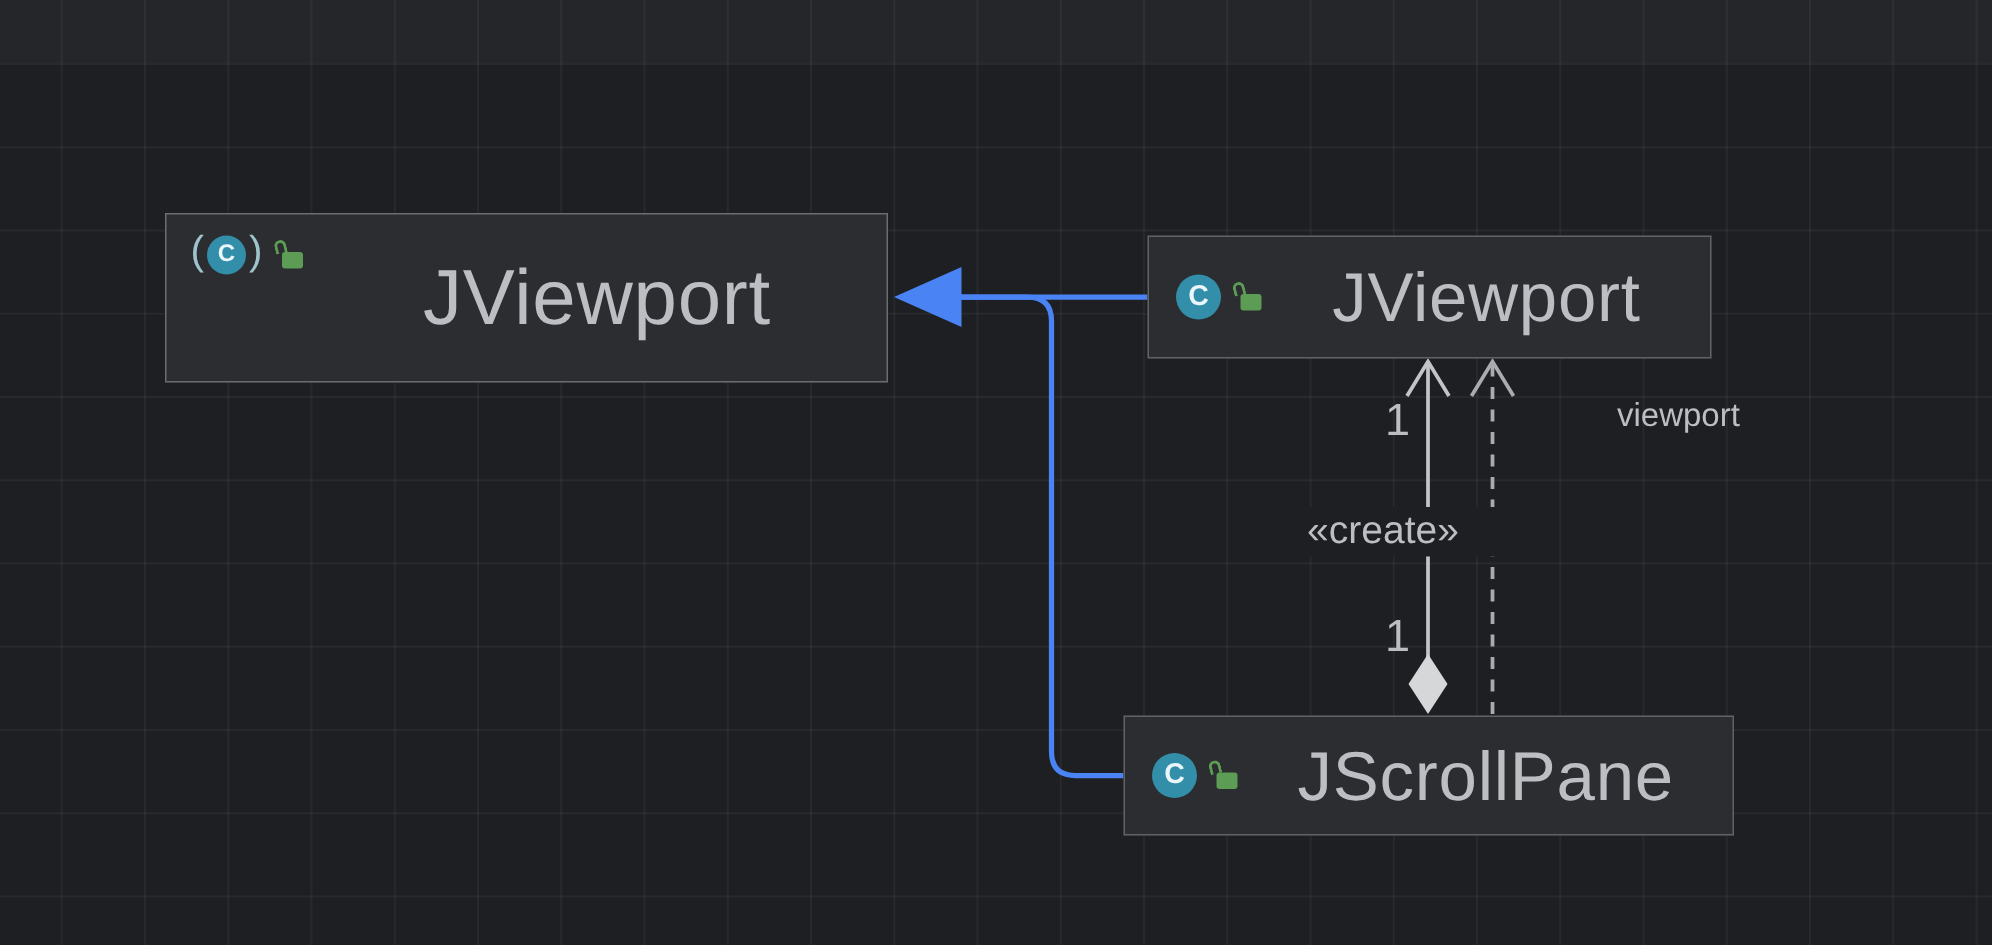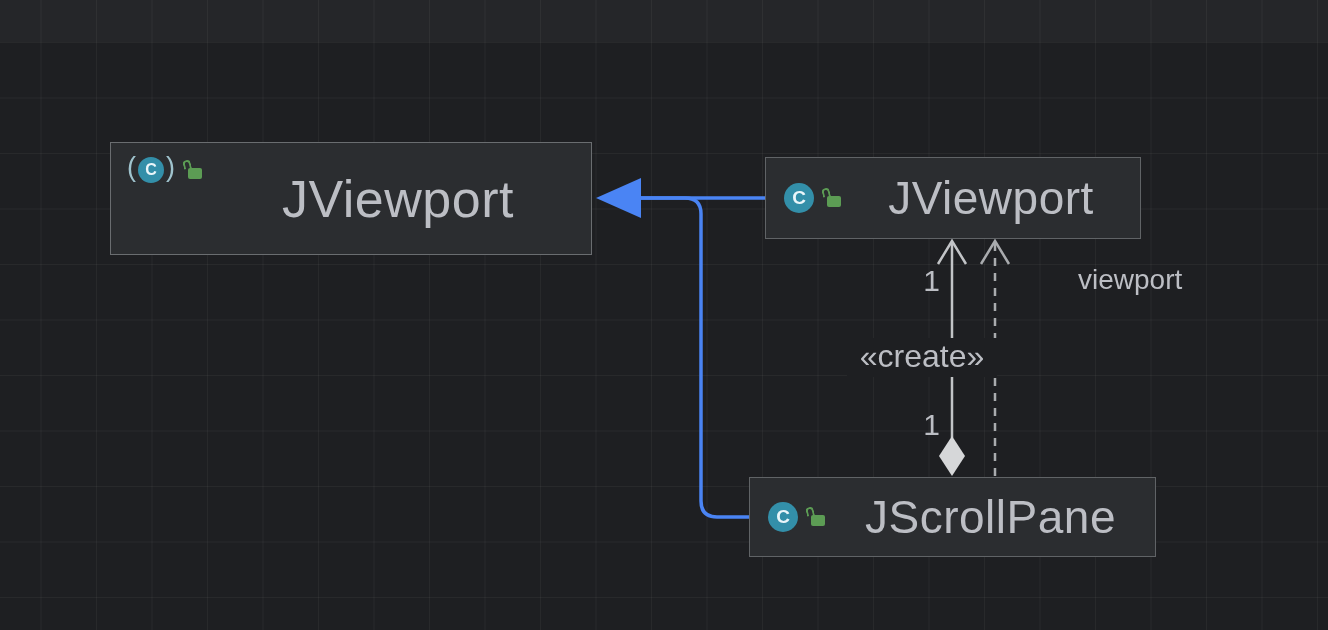--- a/index.html
+++ b/index.html
@@ -109,23 +109,23 @@
     box-sizing: border-box;
   }
 
   .edge-label {
     position: absolute;
     color: #bcbec4;
     white-space: nowrap;
     line-height: 1.1;
   }
   #label-mult-top    { left: 898px; top: 264px; width: 42px; text-align: right; font-size: 30px; }
-  #label-create      { left: 847px; top: 338px; width: 150px; text-align: center; font-size: 32px; background: #1e1f22; padding: 1px 0 3px 0; }
+  #label-create      { left: 847px; top: 338px; width: 150px; text-align: center; font-size: 26px; background: #1e1f22; padding: 1px 0 3px 0; }
   #label-mult-bottom { left: 898px; top: 408px; width: 42px; text-align: right; font-size: 30px; }
-  #label-viewport    { left: 1078px; top: 265px; font-size: 28px; text-align: right; }
+  #label-viewport    { left: 1078px; top: 265px; font-size: 22px; text-align: right; }
 </style>
 </head>
 <body>
 
 <div class="canvas">
 
   <div class="top-strip"></div>
 
   <svg class="edges" viewBox="0 0 1328 630">
 

